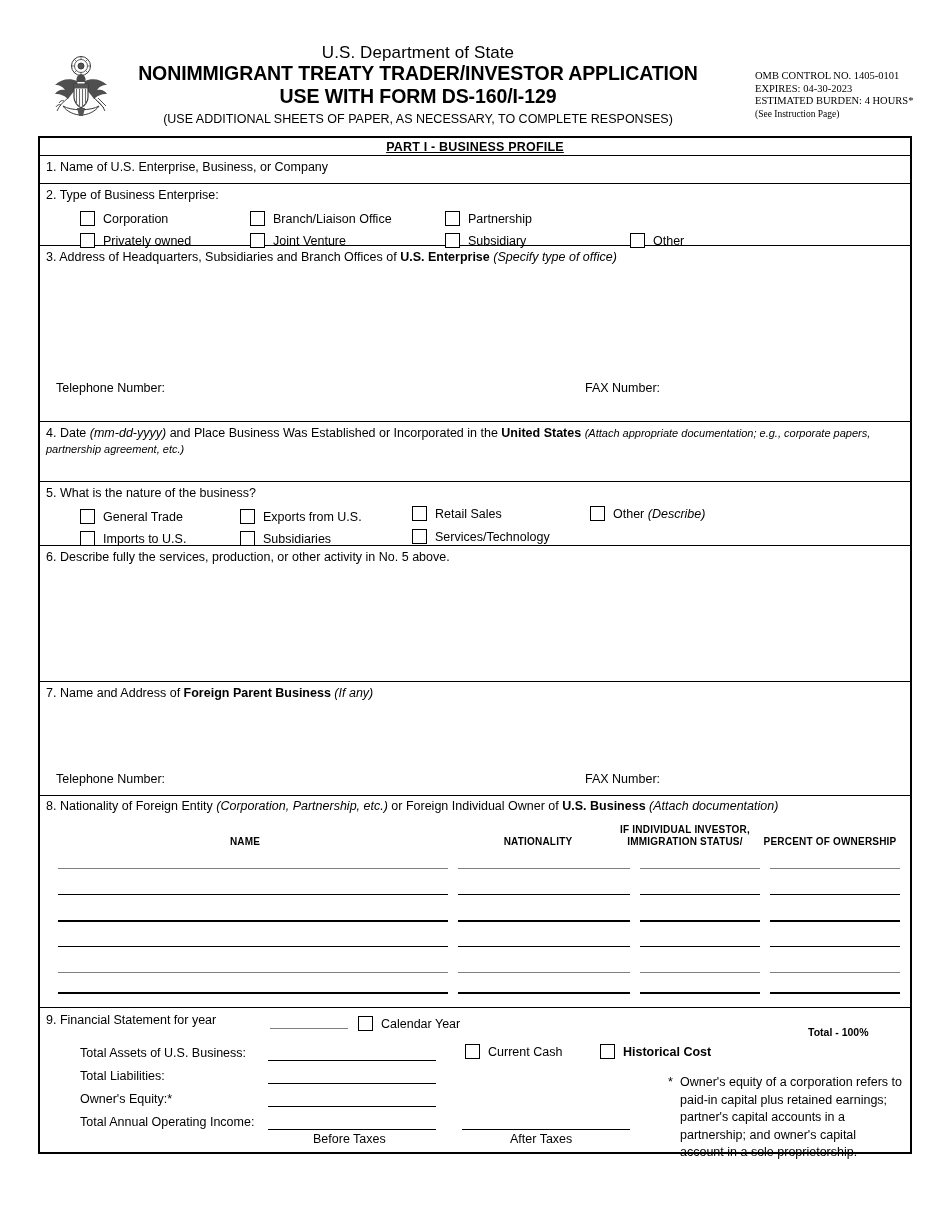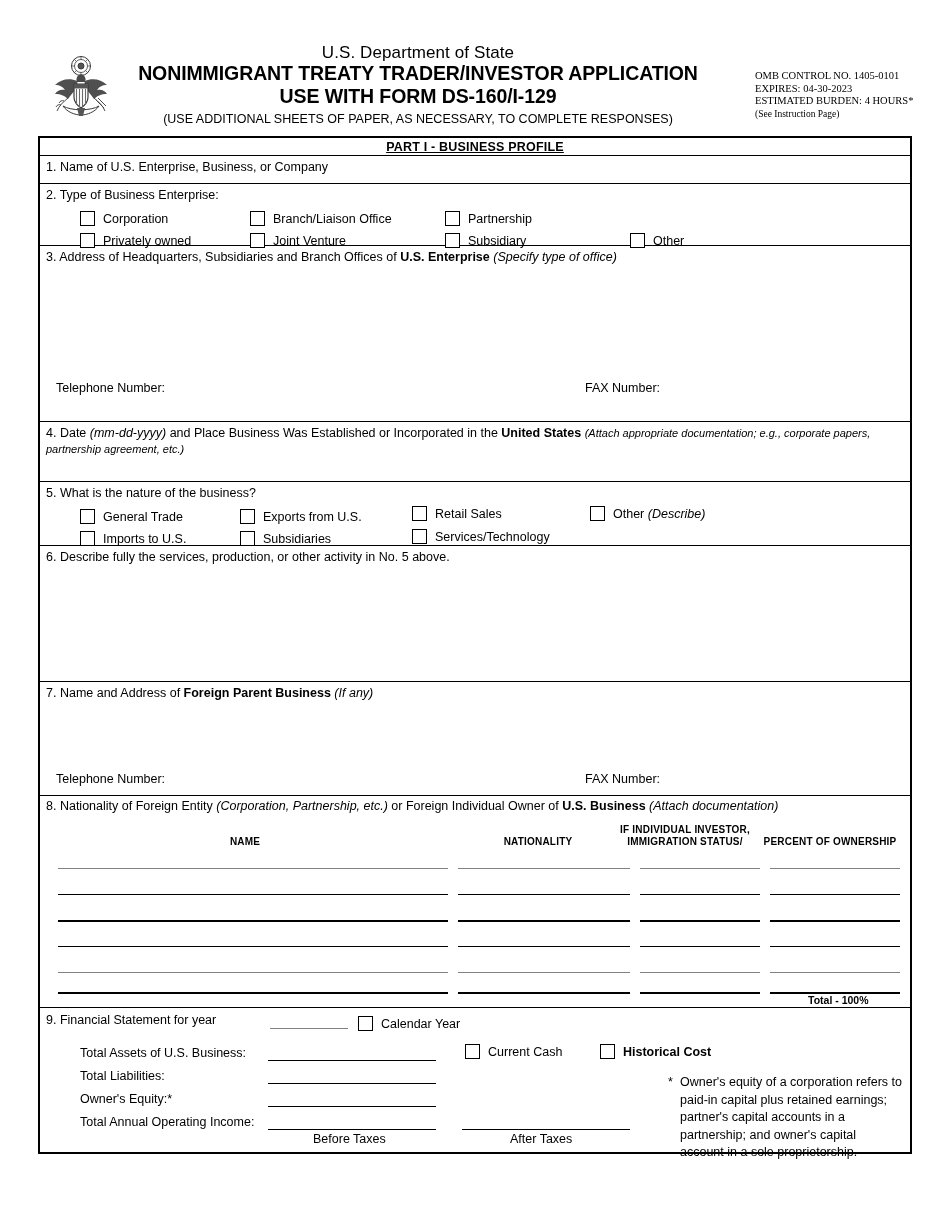--- a/index.html
+++ b/index.html
@@ -150,20 +150,21 @@
     font-weight: bold;
     text-align: center;
     letter-spacing: 0.2px;
     line-height: 12px;
   }
 
   .totaltxt {
     position: absolute;
     font-size: 10.5px;
     font-weight: bold;
+    margin-top: 32px;
   }
 
   .note {
     position: absolute;
     font-size: 12.5px;
     line-height: 17.5px;
   }
   .note .bullet {
     position: absolute;
     left: -12px;

